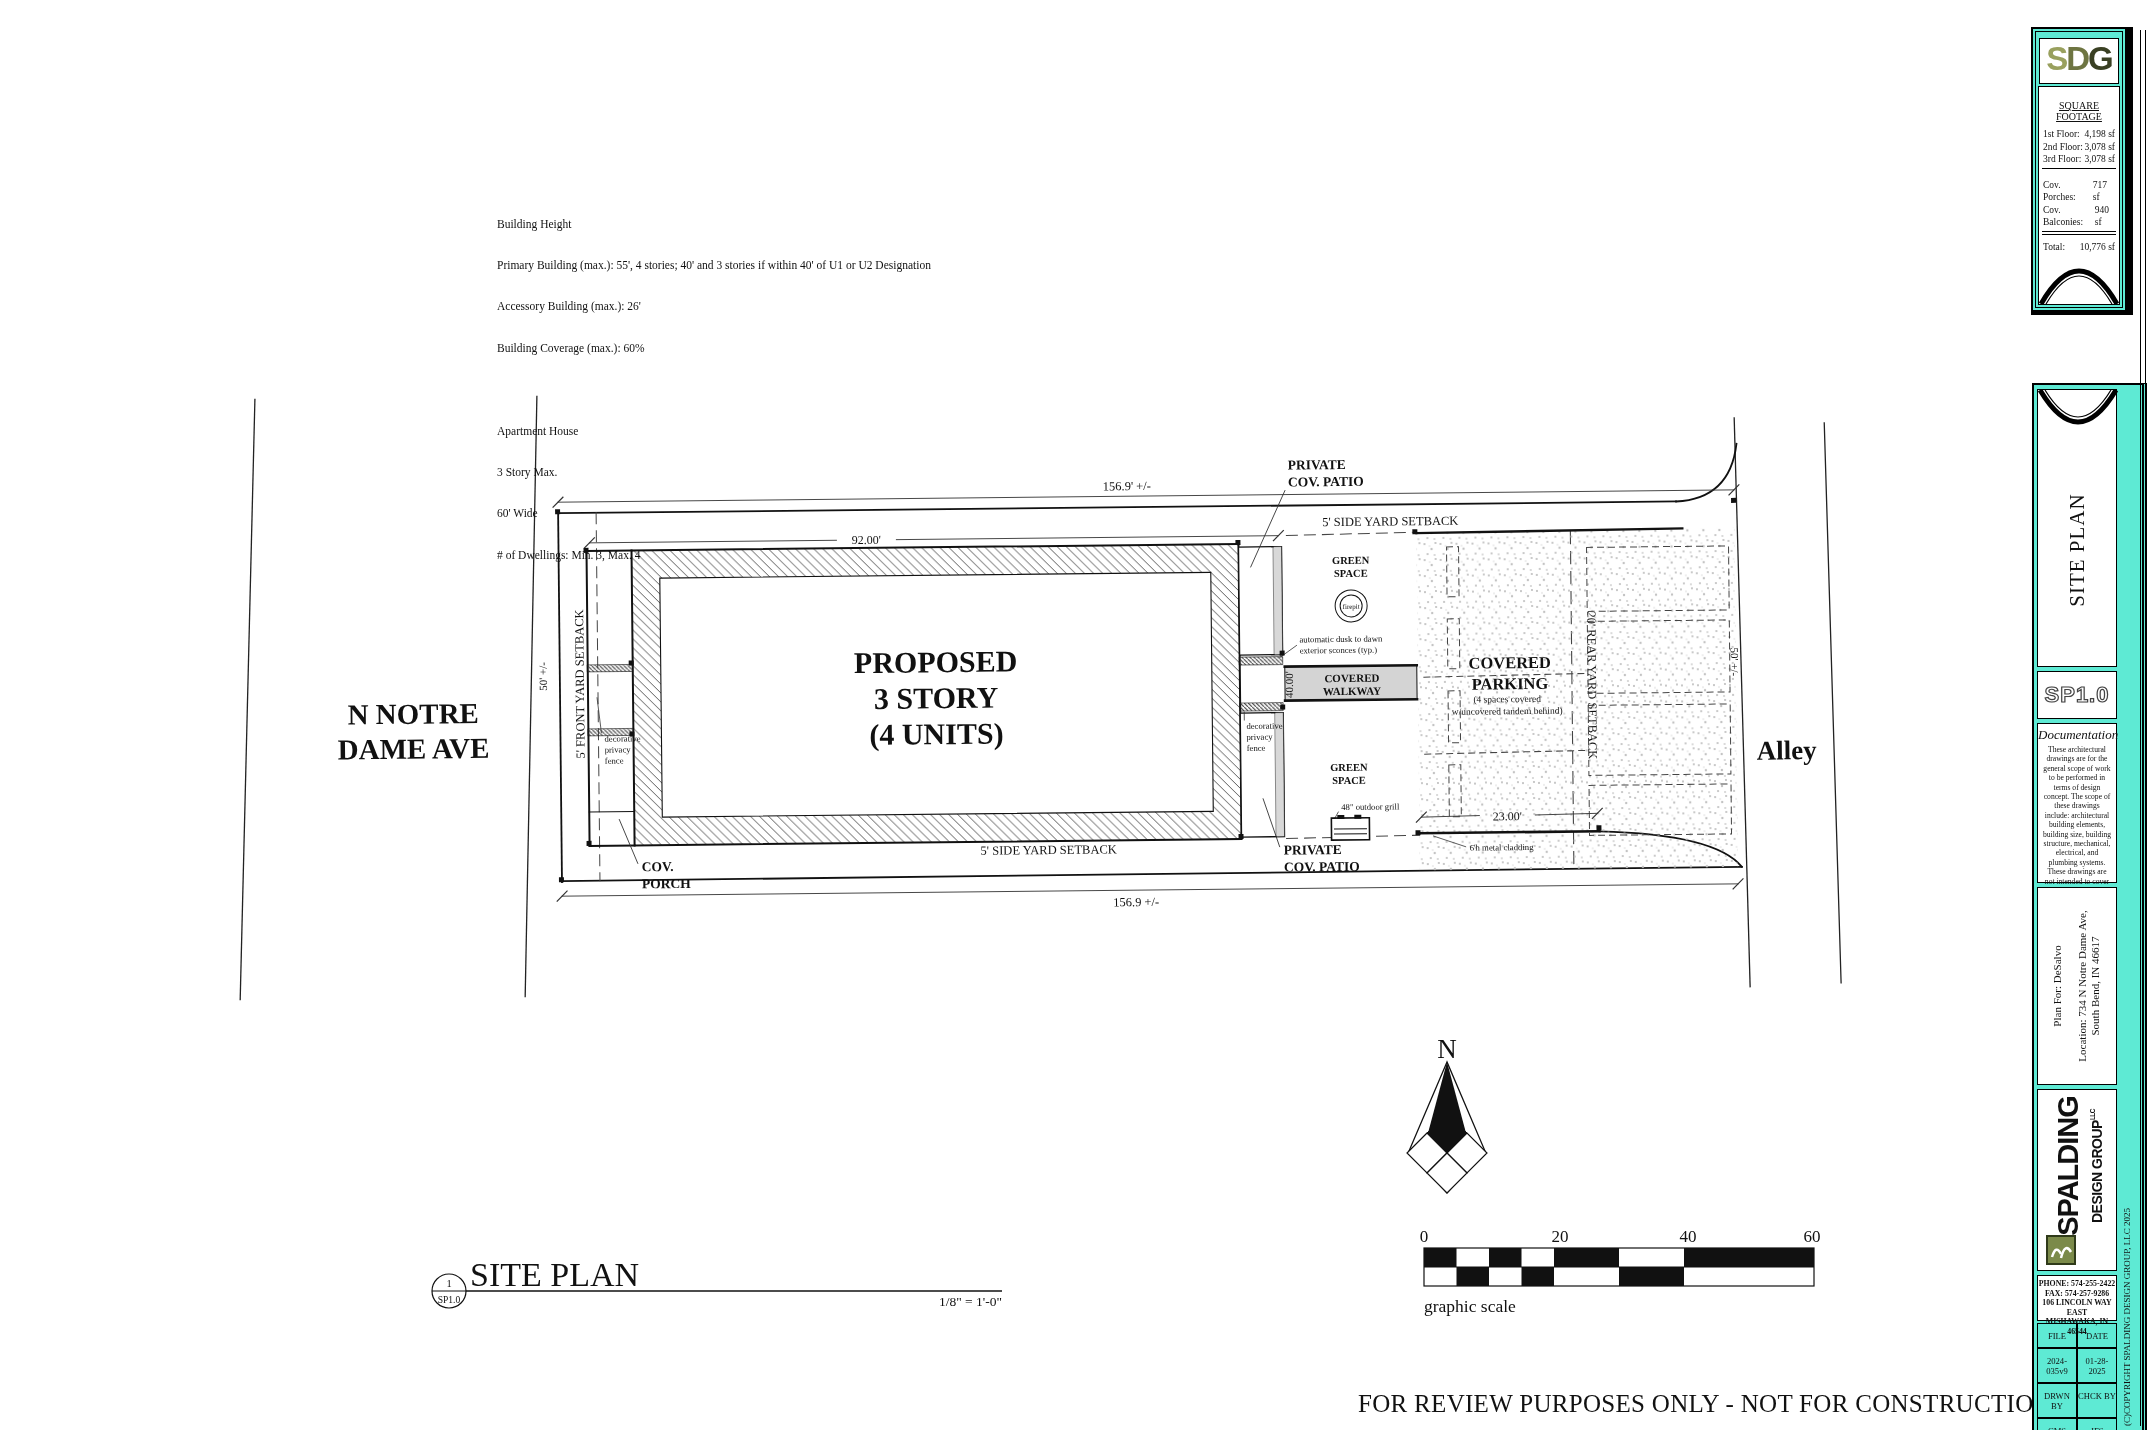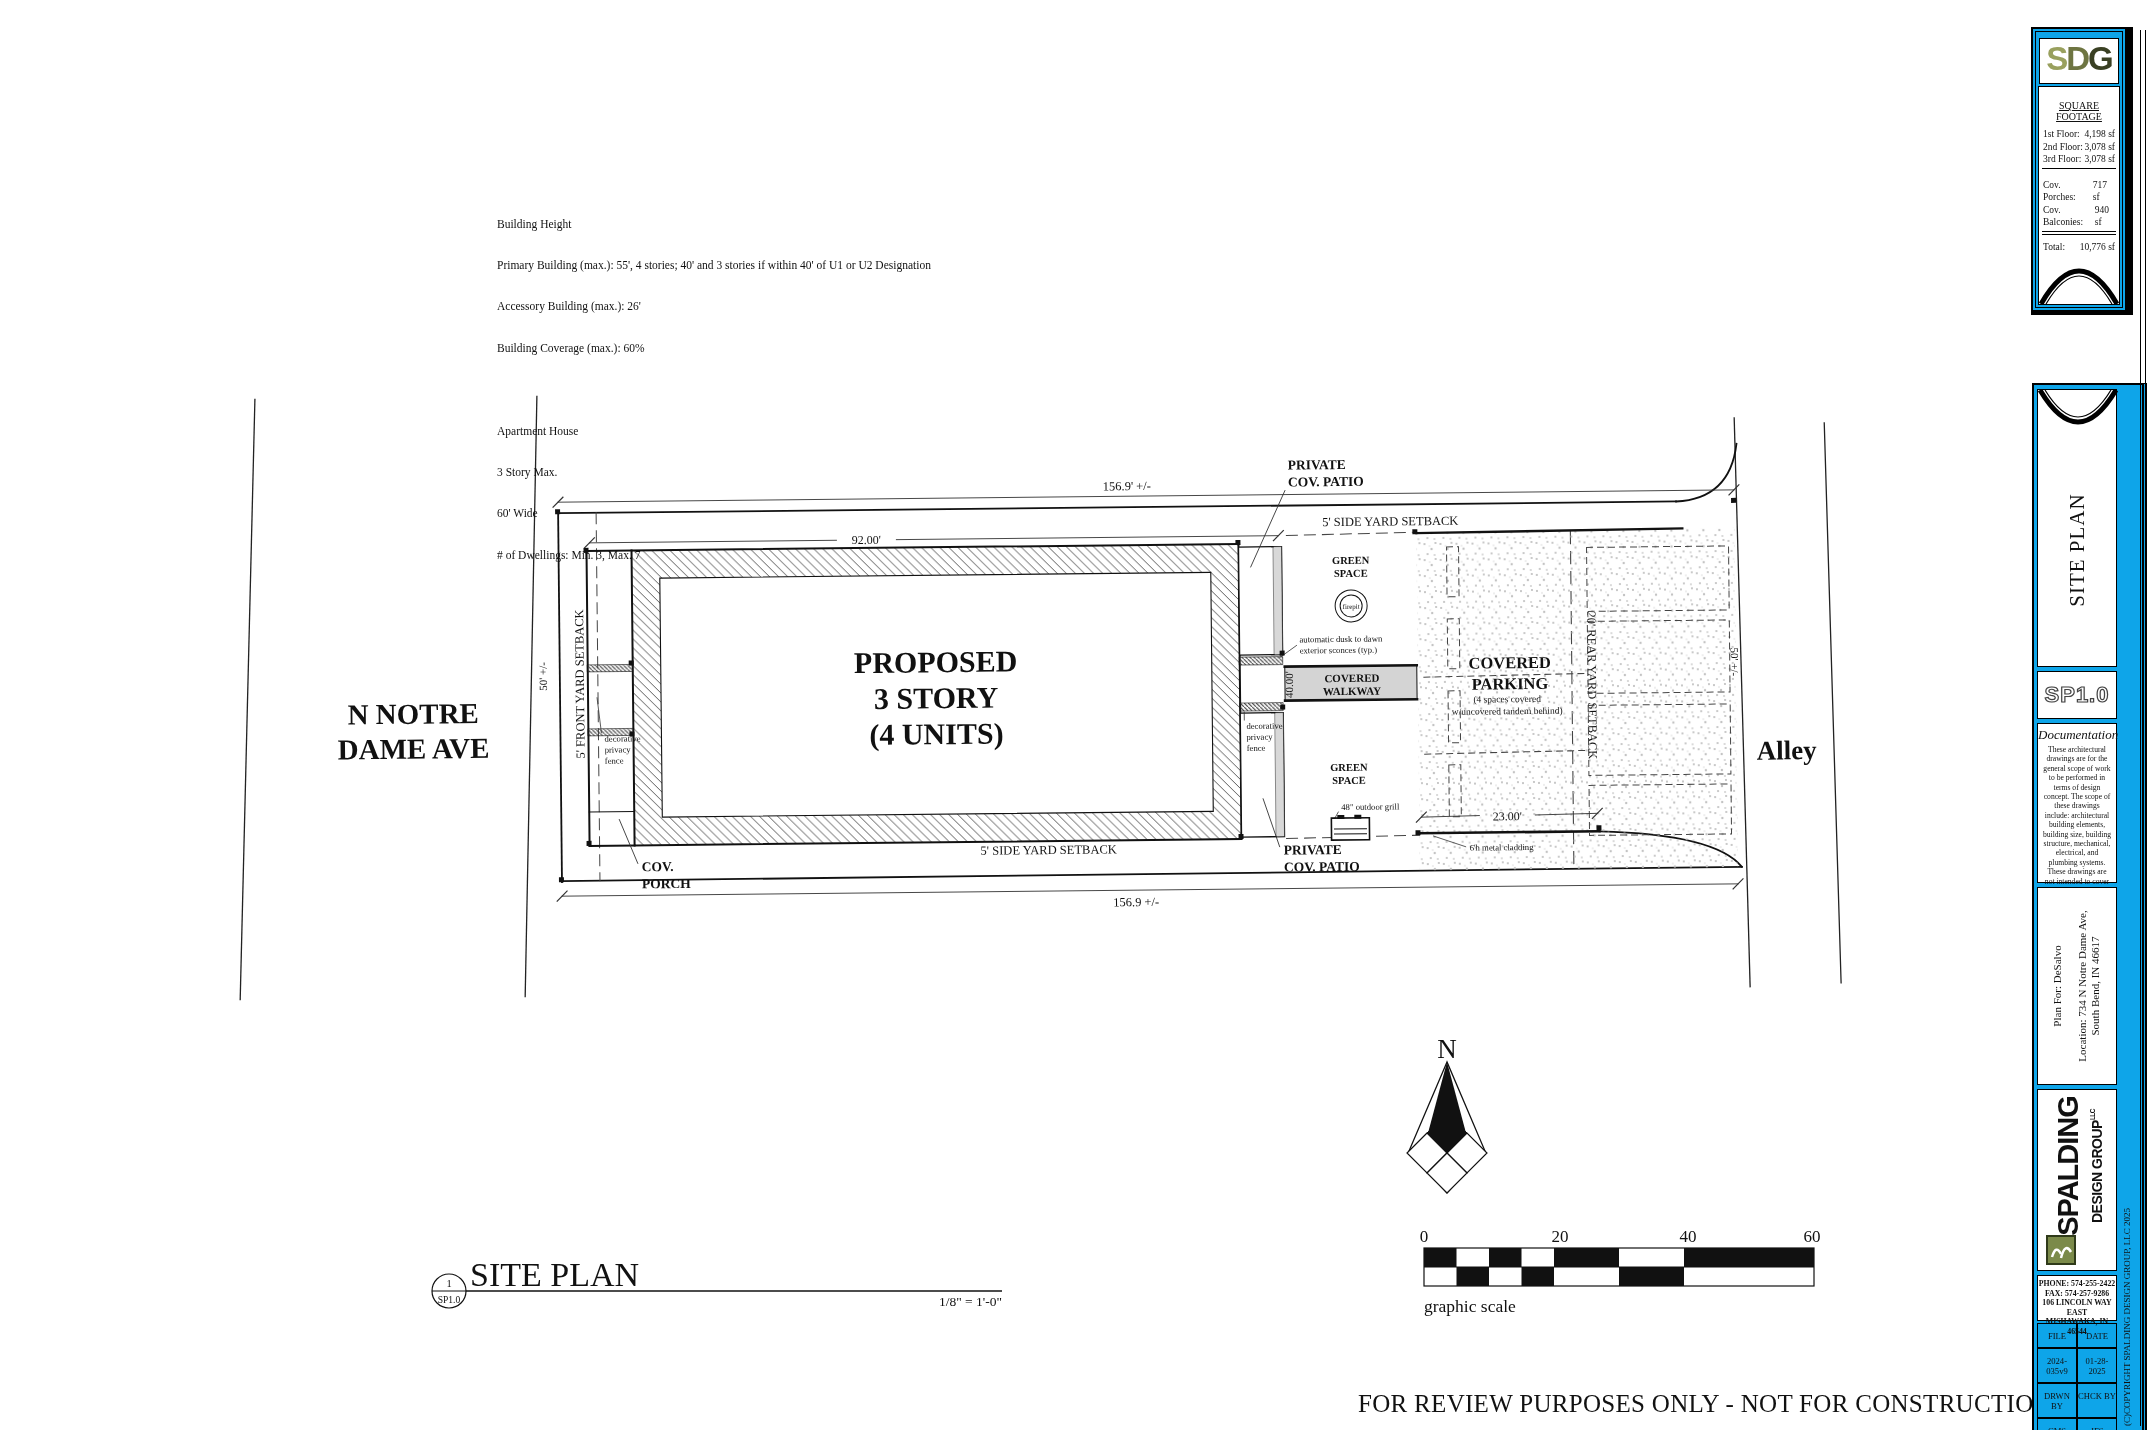--- a/index.html
+++ b/index.html
@@ -6,21 +6,21 @@
   body{width:2148px;height:1430px;position:relative;overflow:hidden;
        font-family:"Liberation Serif",serif;color:#111;}
   .abs{position:absolute;}
   svg text{font-family:"Liberation Serif",serif;fill:#111;} .t29b{font-size:29px;font-weight:bold;}
   .notes{left:497px;top:190px;font-size:11.5px;line-height:13.8px;white-space:pre;}
   .notes div{min-height:13.8px;}
   .footer{left:1358px;top:1390px;font-size:25px;letter-spacing:.3px;}
   .watermark{left:2082px;top:1396px;font-family:"Liberation Sans",sans-serif;
              font-weight:bold;font-size:28px;color:#c9c9c9;}
   
-  .tb{border:2.5px solid #000;background:#0ea5e9;}
+  .tb{border:2.5px solid #000;background:#5eead4;}
   .tb-inner{position:absolute;inset:2px;border:1px solid #000;}
   .box{border:1px solid #000;position:relative;background:#fff;}
   .sqft{font-size:9.5px;}
   .sqft-row{display:flex;justify-content:space-between;padding:0 4px;line-height:12.5px;}
   .rule{border-top:1px solid #000;margin:2px 3px;}
   .rule2{border-top:1px solid #000;border-bottom:1px solid #000;height:2px;margin:2px 3px;}
   .logo-sdg{font-family:"Liberation Sans",sans-serif;font-weight:900;font-size:33px;
             letter-spacing:-2px;text-align:center;line-height:40px;}
   .vtext{position:absolute;top:50%;left:50%;transform:translate(-50%,-50%) rotate(-90deg);
          white-space:nowrap;text-align:center;}
@@ -260,21 +260,21 @@
 
 <div class="abs notes">
   <div>Building Height</div>
   <div>Primary Building (max.): 55', 4 stories; 40' and 3 stories if within 40' of U1 or U2 Designation</div>
   <div>Accessory Building (max.): 26'</div>
   <div>Building Coverage (max.): 60%</div>
   <div></div>
   <div>Apartment House</div>
   <div>3 Story Max.</div>
   <div>60' Wide</div>
-  <div># of Dwellings: Min. 3, Max. 7</div>
+  <div># of Dwellings: Min. 3, Max. 4</div>
 </div>
 
 <div class="abs footer">FOR REVIEW PURPOSES ONLY - NOT FOR CONSTRUCTION</div>
 <div class="abs watermark">IRM</div>
 
 <div class="abs tb" style="left:2031px;top:27px;width:92px;height:281px;border-right-width:8px;border-bottom-width:5px;">
   <div class="tb-inner">
     <div class="box" style="position:absolute;left:3px;top:6px;right:3px;height:44px;">
       <div class="logo-sdg">
         <span style="color:#99a05e;">S</span><span style="color:#6e7542;">D</span><span style="color:#3a4023;">G</span>

